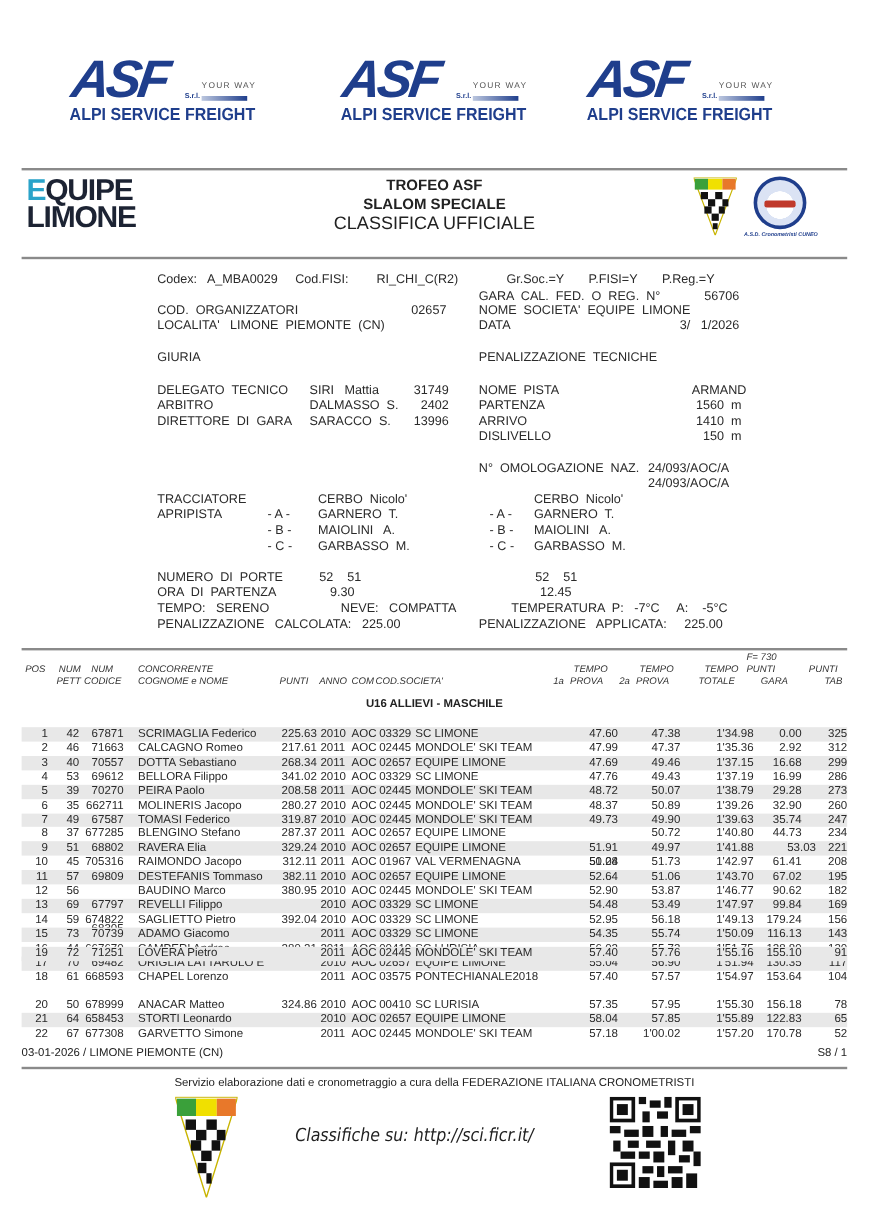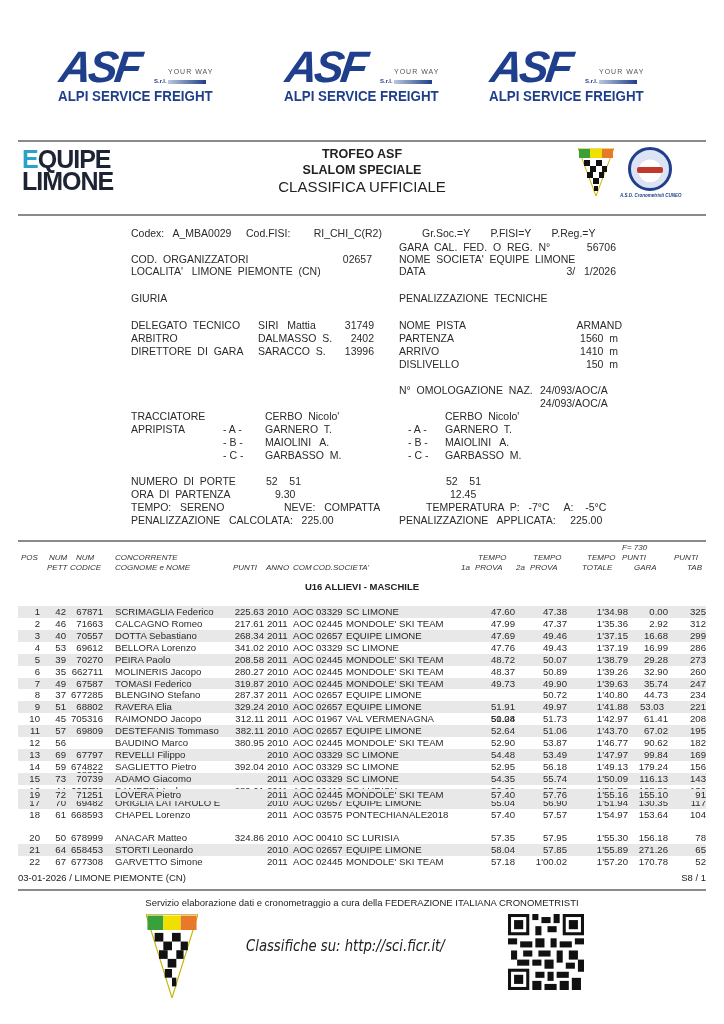--- a/index.html
+++ b/index.html
@@ -238,21 +238,21 @@
       <span class="r" style="left: 455px; width: 42px;">47.69</span>
       <span class="r" style="left: 505px; width: 44px;">49.46</span>
       <span class="r" style="left: 560px; width: 50px;">1'37.15</span>
       <span class="r" style="left: 610px; width: 40px;">16.68</span>
       <span class="r" style="left: 660px; width: 28px;">299</span>
     </div>
     <div class="row" style="top: 641.76px;">
       <span class="r" style="left: 0px; width: 22px;">4</span>
       <span class="r" style="left: 26px; width: 22px;">53</span>
       <span class="r" style="left: 49px; width: 36px;">69612</span>
-      <span style="left: 97px; width: 120px;">BELLORA  Lorenzo</span>
+      <span style="left: 97px; width: 120px;">BELLORA  Filippo</span>
       <span class="r" style="left: 212px; width: 34px;">341.02</span>
       <span style="left: 249px; width: 24px;">2010</span>
       <span style="left: 275px; width: 20px;">AOC</span>
       <span style="left: 298px; width: 30px;">03329</span>
       <span style="left: 328px; width: 120px;">SC  LIMONE</span>
       <span class="r" style="left: 455px; width: 42px;">47.76</span>
       <span class="r" style="left: 505px; width: 44px;">49.43</span>
       <span class="r" style="left: 560px; width: 50px;">1'37.19</span>
       <span class="r" style="left: 610px; width: 40px;">16.99</span>
       <span class="r" style="left: 660px; width: 28px;">286</span>
@@ -327,21 +327,21 @@
       <span class="r" style="left: 49px; width: 36px;">68802</span>
       <span style="left: 97px; width: 120px;">RAVERA  Elia</span>
       <span class="r" style="left: 212px; width: 34px;">329.24</span>
       <span style="left: 249px; width: 24px;">2010</span>
       <span style="left: 275px; width: 20px;">AOC</span>
       <span style="left: 298px; width: 30px;">02657</span>
       <span style="left: 328px; width: 120px;">EQUIPE  LIMONE</span>
       <span class="r" style="left: 455px; width: 42px;">51.91</span>
       <span class="r" style="left: 505px; width: 44px;">49.97</span>
       <span class="r" style="left: 560px; width: 50px;">1'41.88</span>
-      <span class="r" style="left: 610px; width: 36px;">53.03</span>
+      <span class="r" style="left: 626px; width: 36px;">53.03</span>
       <span class="r" style="left: 660px; width: 28px;">221</span>
     </div>
     <div class="row" style="top: 713.28px;">
       <span class="r" style="left: 0px; width: 22px;">10</span>
       <span class="r" style="left: 26px; width: 22px;">45</span>
       <span class="r" style="left: 49px; width: 36px;">705316</span>
       <span style="left: 97px; width: 120px;">RAIMONDO  Jacopo</span>
       <span class="r" style="left: 212px; width: 34px;">312.11</span>
       <span style="left: 249px; width: 24px;">2011</span>
       <span style="left: 275px; width: 20px;">AOC</span>
@@ -519,21 +519,21 @@
       <span class="r" style="left: 49px; width: 36px;">658453</span>
       <span style="left: 97px; width: 120px;">STORTI  Leonardo</span>
       <span class="r" style="left: 212px; width: 34px;"></span>
       <span style="left: 249px; width: 24px;">2010</span>
       <span style="left: 275px; width: 20px;">AOC</span>
       <span style="left: 298px; width: 30px;">02657</span>
       <span style="left: 328px; width: 120px;">EQUIPE  LIMONE</span>
       <span class="r" style="left: 455px; width: 42px;">58.04</span>
       <span class="r" style="left: 505px; width: 44px;">57.85</span>
       <span class="r" style="left: 560px; width: 50px;">1'55.89</span>
-      <span class="r" style="left: 610px; width: 40px;">271.26</span>
+      <span class="r" style="left: 610px; width: 40px;">122.83</span>
       <span class="r" style="left: 660px; width: 28px;">65</span>
     </div>
     <div class="row" style="top: 856.32px;">
       <span class="r" style="left: 0px; width: 22px;">22</span>
       <span class="r" style="left: 26px; width: 22px;">67</span>
       <span class="r" style="left: 49px; width: 36px;">677308</span>
       <span style="left: 97px; width: 120px;">GARVETTO  Simone</span>
       <span class="r" style="left: 212px; width: 34px;"></span>
       <span style="left: 249px; width: 24px;">2011</span>
       <span style="left: 275px; width: 20px;">AOC</span>

